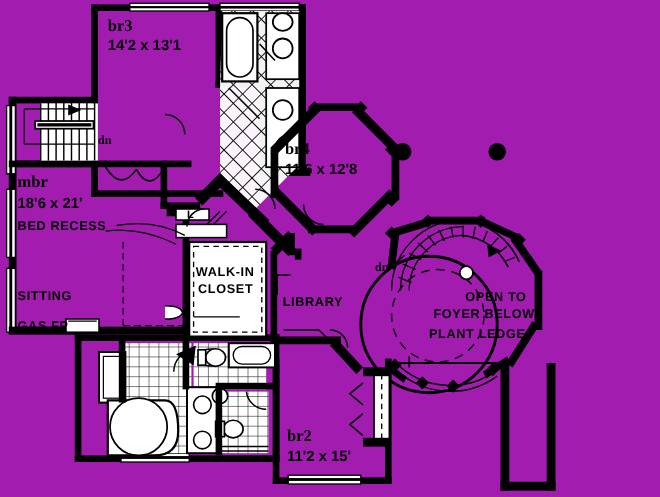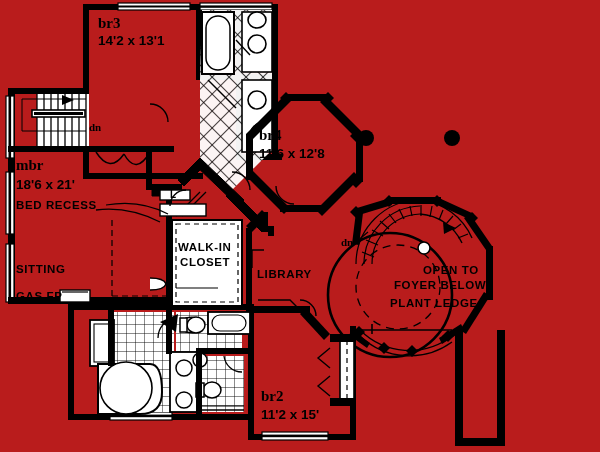--- a/index.html
+++ b/index.html
@@ -1,18 +1,18 @@
 <!DOCTYPE html>
 <html><head>
 <meta charset="utf-8">
 <style>
   html,body{margin:0;padding:0;background:#ffffff;}
   body{width:600px;height:452px;overflow:hidden;
        font-family:"Liberation Sans",sans-serif;}
-  #plan-root{position:relative;width:600px;height:452px;background:#b91c1c;}
+  #plan-root{position:relative;width:600px;height:452px;background:#a21caf;}
   svg.floorplan{position:absolute;left:0;top:0;width:600px;height:452px;display:block;}
 
   
   .lbl{font-family:"Liberation Sans",sans-serif;fill:#000;}
   .room-name{font-family:"Liberation Serif",serif;font-weight:bold;font-size:15px;}
   .room-dim{font-family:"Liberation Sans",sans-serif;font-weight:bold;font-size:13.5px;}
   .room-caps{font-family:"Liberation Sans",sans-serif;font-weight:bold;font-size:11.5px;letter-spacing:0.6px;}
   .tiny{font-family:"Liberation Serif",serif;font-weight:bold;font-size:11px;}
   .linen{font-family:"Liberation Sans",sans-serif;font-weight:bold;font-size:10px;}
 </style>

